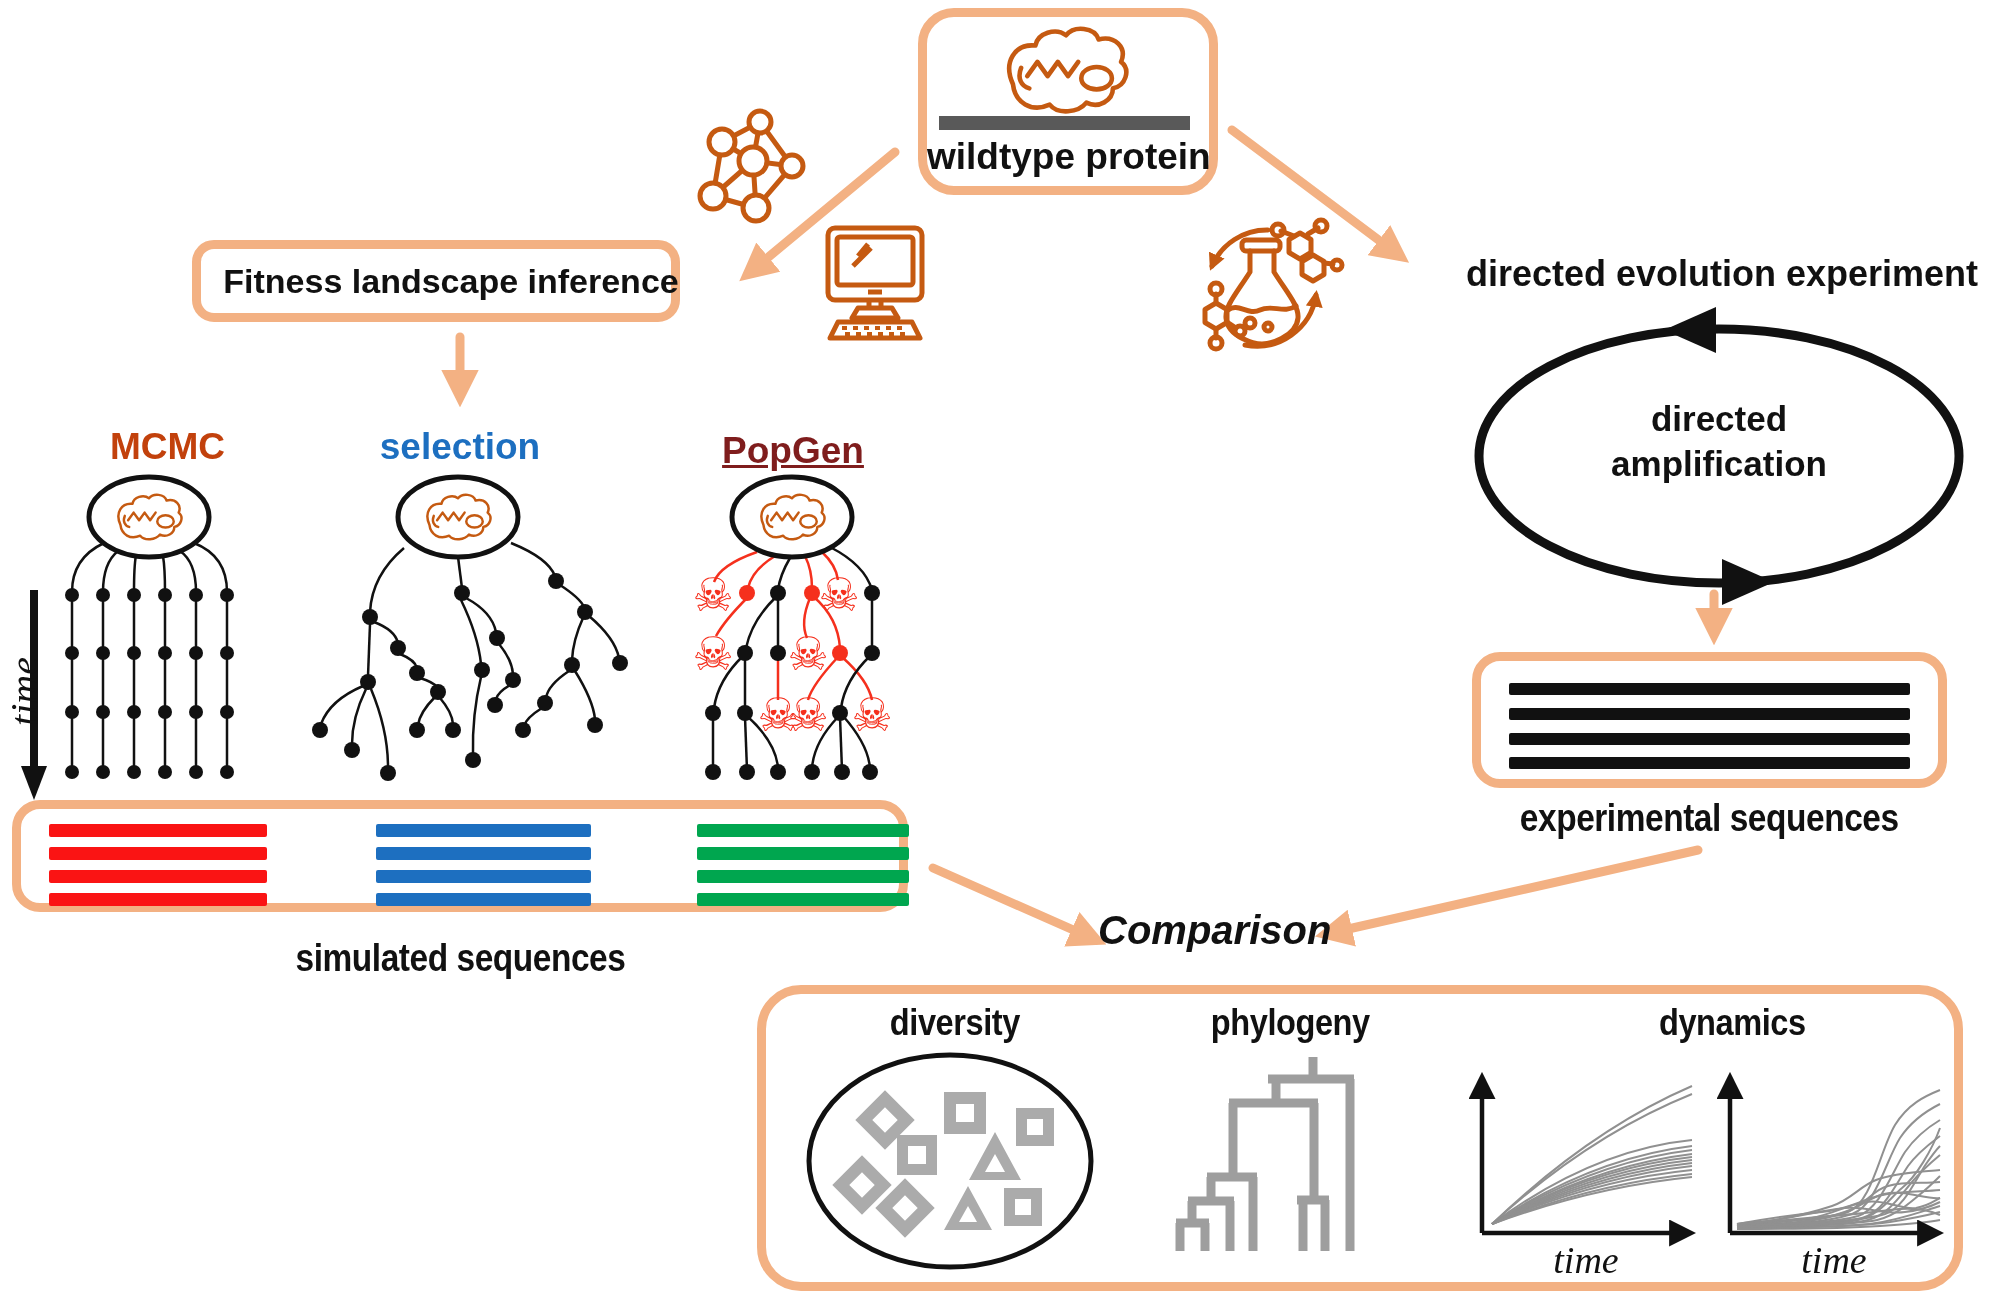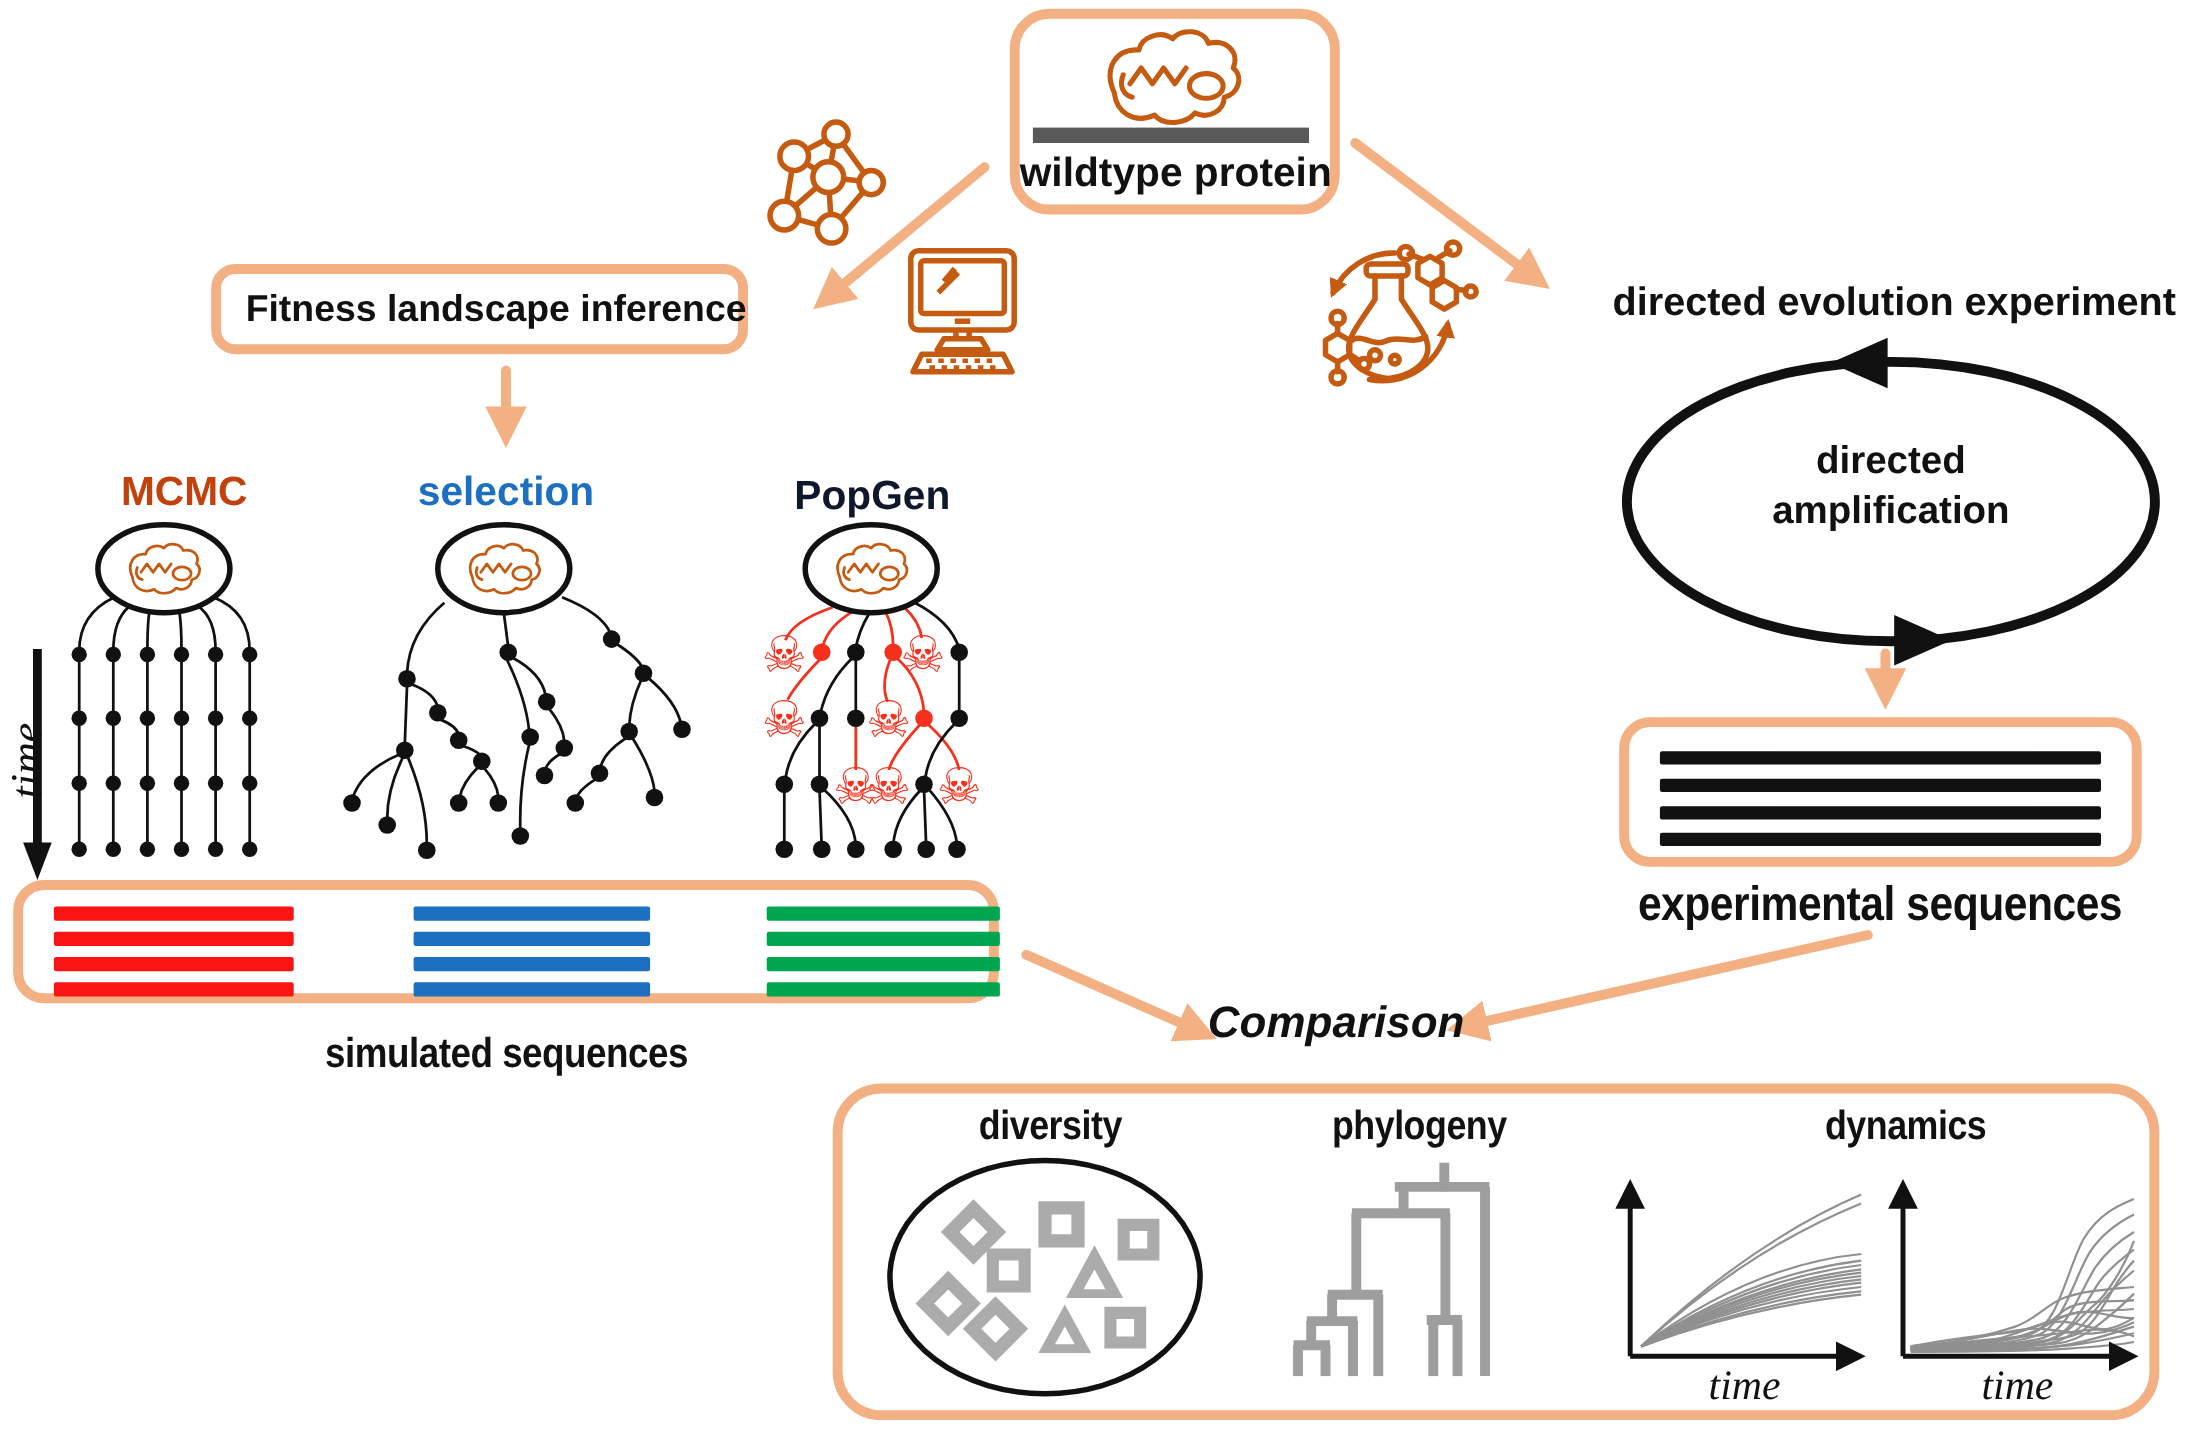--- a/index.html
+++ b/index.html
@@ -27,21 +27,21 @@
   <div class="box" style="left:192px;top:240px;width:488px;height:82px;border-radius:22px;display:flex;align-items:center;justify-content:center;padding-left:30px;">
     <div class="lbl" style="position:static;font-size:34px;">Fitness landscape inference</div>
   </div>
 
   <div class="box" style="left:1472px;top:652px;width:475px;height:136px;">
     <div class="bar" style="left:28px;right:28px;top:22px;height:12px;background:#111;"></div>
     <div class="bar" style="left:28px;right:28px;top:47px;height:12px;background:#111;"></div>
     <div class="bar" style="left:28px;right:28px;top:72px;height:12px;background:#111;"></div>
     <div class="bar" style="left:28px;right:28px;top:96px;height:12px;background:#111;"></div>
   </div>
-  <div class="lbl cond" style="left:1459px;width:500px;top:797px;font-size:44px;"><span>experimental sequences</span></div>
+  <div class="lbl cond" style="left:1459px;width:500px;top:797px;font-size:38px;"><span>experimental sequences</span></div>
 
   <div class="box" style="left:12px;top:800px;width:896px;height:112px;">
     <div class="bar" style="left:28px;width:218px;top:15px;background:#FA1414;"></div>
     <div class="bar" style="left:28px;width:218px;top:38px;background:#FA1414;"></div>
     <div class="bar" style="left:28px;width:218px;top:61px;background:#FA1414;"></div>
     <div class="bar" style="left:28px;width:218px;top:84px;background:#FA1414;"></div>
     <div class="bar" style="left:355px;width:215px;top:15px;background:#1D6FC0;"></div>
     <div class="bar" style="left:355px;width:215px;top:38px;background:#1D6FC0;"></div>
     <div class="bar" style="left:355px;width:215px;top:61px;background:#1D6FC0;"></div>
     <div class="bar" style="left:355px;width:215px;top:84px;background:#1D6FC0;"></div>
@@ -56,21 +56,21 @@
 
   <div class="lbl" style="left:1462px;width:520px;top:253px;font-size:36px;">directed evolution experiment</div>
 
   <div class="lbl" style="left:1519px;width:400px;top:396px;">
     <div class="loopline">directed</div>
     <div class="loopline">amplification</div>
   </div>
 
   <div class="lbl" style="left:73px;width:152px;top:426px;font-size:37px;color:#c2410c;text-align:right;">MCMC</div>
   <div class="lbl" style="left:360px;width:200px;top:426px;font-size:37px;color:#1D6FC0;">selection</div>
-  <div class="lbl" style="left:707px;width:172px;top:430px;font-size:37px;color:#0f172a;">PopGen</div>
+  <div class="lbl" style="left:707px;width:172px;top:430px;font-size:37px;color:#7f1d1d;text-decoration:underline;">PopGen</div>
 
   <div class="lbl serif" style="left:-36px;top:668px;width:120px;font-size:40px;transform:rotate(-90deg);">time</div>
 
   <div class="lbl" style="left:1098px;width:220px;top:908px;font-size:40px;font-style:italic;">Comparison</div>
 
   <div class="lbl cond" style="left:855px;width:200px;top:1002px;font-size:37px;"><span>diversity</span></div>
   <div class="lbl cond" style="left:1180px;width:220px;top:1002px;font-size:37px;"><span>phylogeny</span></div>
   <div class="lbl cond" style="left:1620px;width:224px;top:1002px;font-size:37px;text-align:center;"><span>dynamics</span></div>
 
   <div class="lbl serif" style="left:1506px;width:160px;top:1238px;font-size:38px;">time</div>

